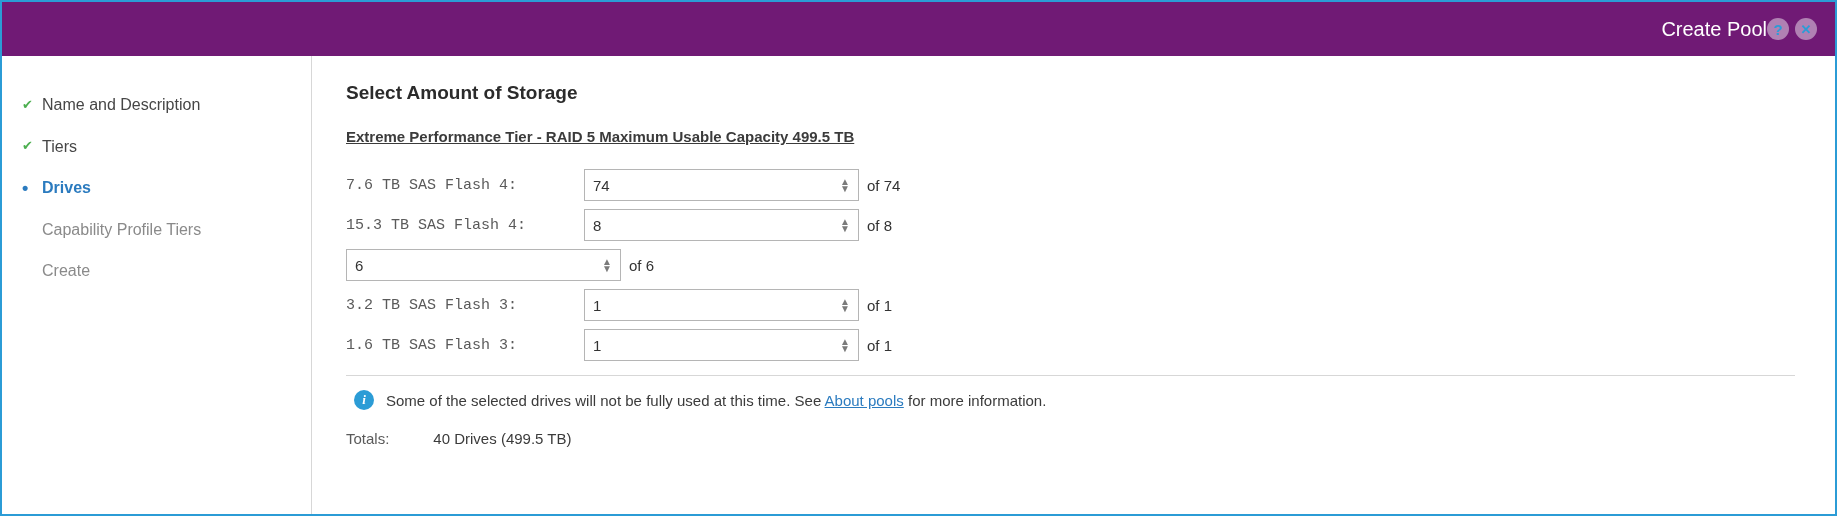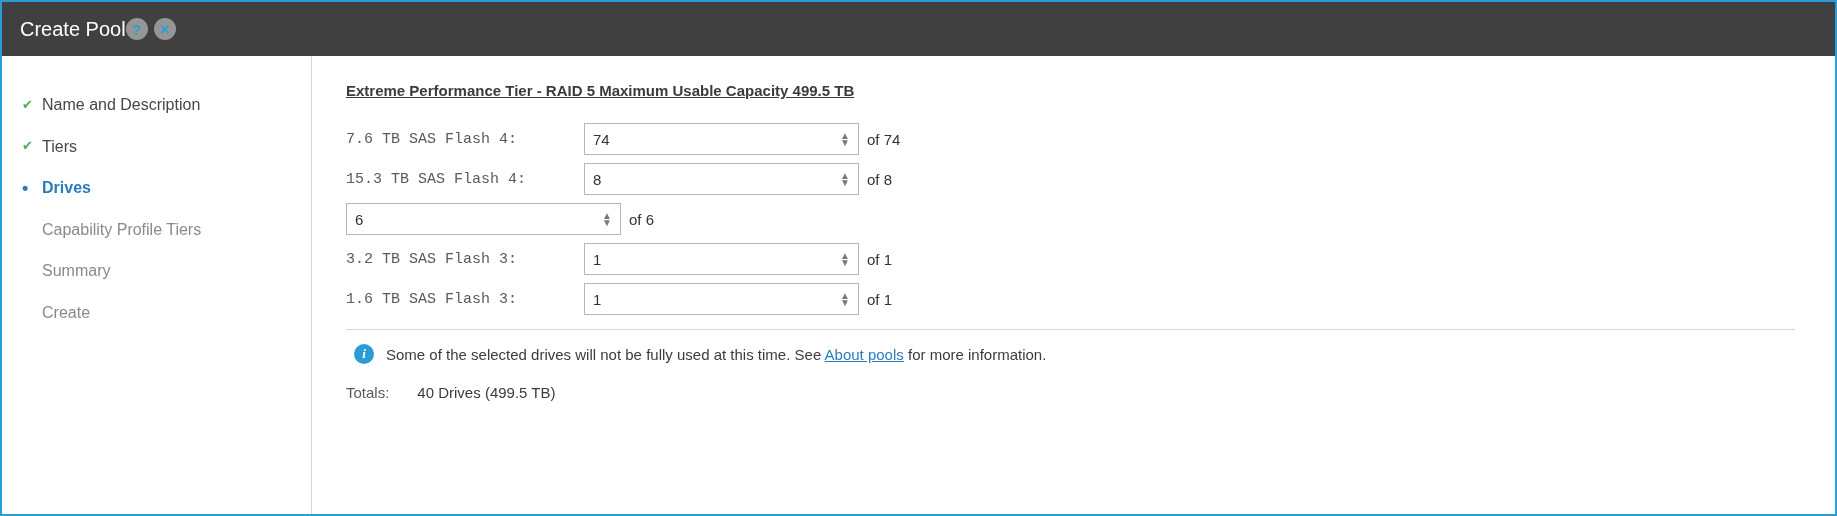--- a/index.html
+++ b/index.html
@@ -11,28 +11,28 @@
     }
     .dialog {
       width: 1837px;
       height: 516px;
       border: 2px solid #2b9cd6;
       display: flex;
       flex-direction: column;
       background: #fff;
     }
     .titlebar {
-      background: #404040;
+      background: #701a75;
       color: #fff;
       height: 54px;
       display: flex;
       align-items: center;
       padding: 0 18px;
       font-size: 20px;
-      justify-content: flex-start;
+      justify-content: flex-end;
     }
     .titlebar-right {
       display: flex;
       gap: 6px;
       align-items: center;
     }
     .titlebar-icon {
       width: 22px;
       height: 22px;
       border-radius: 50%;
@@ -153,21 +153,21 @@
       display: inline-flex;
       align-items: center;
       justify-content: center;
       flex-shrink: 0;
       margin-left: 8px;
     }
     .info-text { color: #3b3b3b; font-size: 15px; }
     .info-text a { color: #2b7bbf; text-decoration: underline; }
     .totals-row {
       display: flex;
-      gap: 28px;
+      gap: 44px;
       color: #5a5a5a;
       font-size: 15px;
       margin-top: 8px;
     }
     .totals-row .val { color: #3b3b3b; }
   </style>
 </head>
 <body>
 
 <div class="dialog">
@@ -190,28 +190,26 @@
         <span>Tiers</span>
       </div>
       <div class="sidebar-item current">
         <span class="marker">•</span>
         <span>Drives</span>
       </div>
       <div class="sidebar-item pending">
         <span>Capability Profile Tiers</span>
       </div>
       <div class="sidebar-item pending">
-        <span>Summary</span>
-      </div>
-      <div class="sidebar-item pending">
         <span>Create</span>
       </div>
     </div>
 
     <div class="main">
+      <h1>Select Amount of Storage</h1>
       <div class="tier-label">Extreme Performance Tier - RAID 5 Maximum Usable Capacity 499.5 TB</div>
 
       <div class="drive-rows">
         <div class="drive-row">
           <span class="drive-label">7.6 TB SAS Flash 4:</span>
           <div class="spinner">
             <span class="value">74</span>
             <span class="arrows">
                 <span>▲</span>
                 <span>▼</span>

